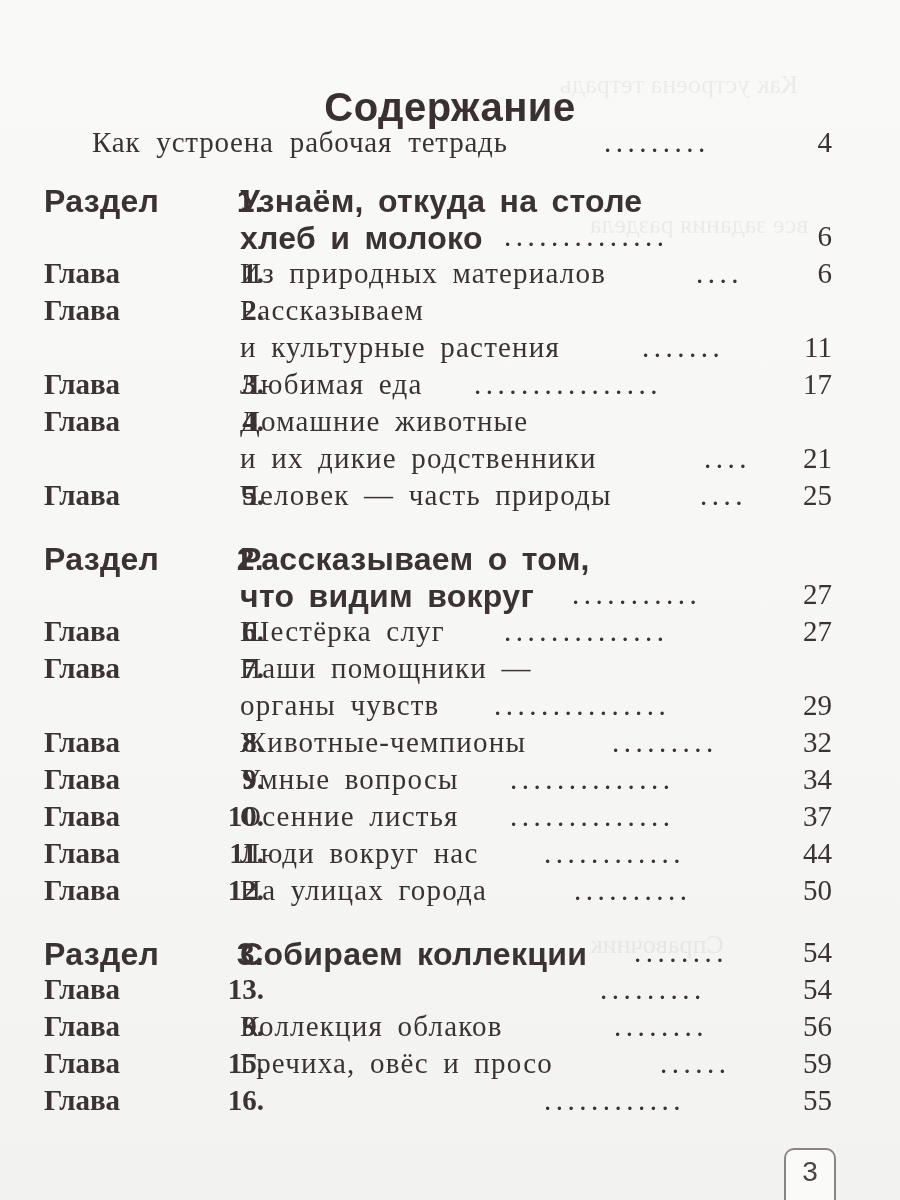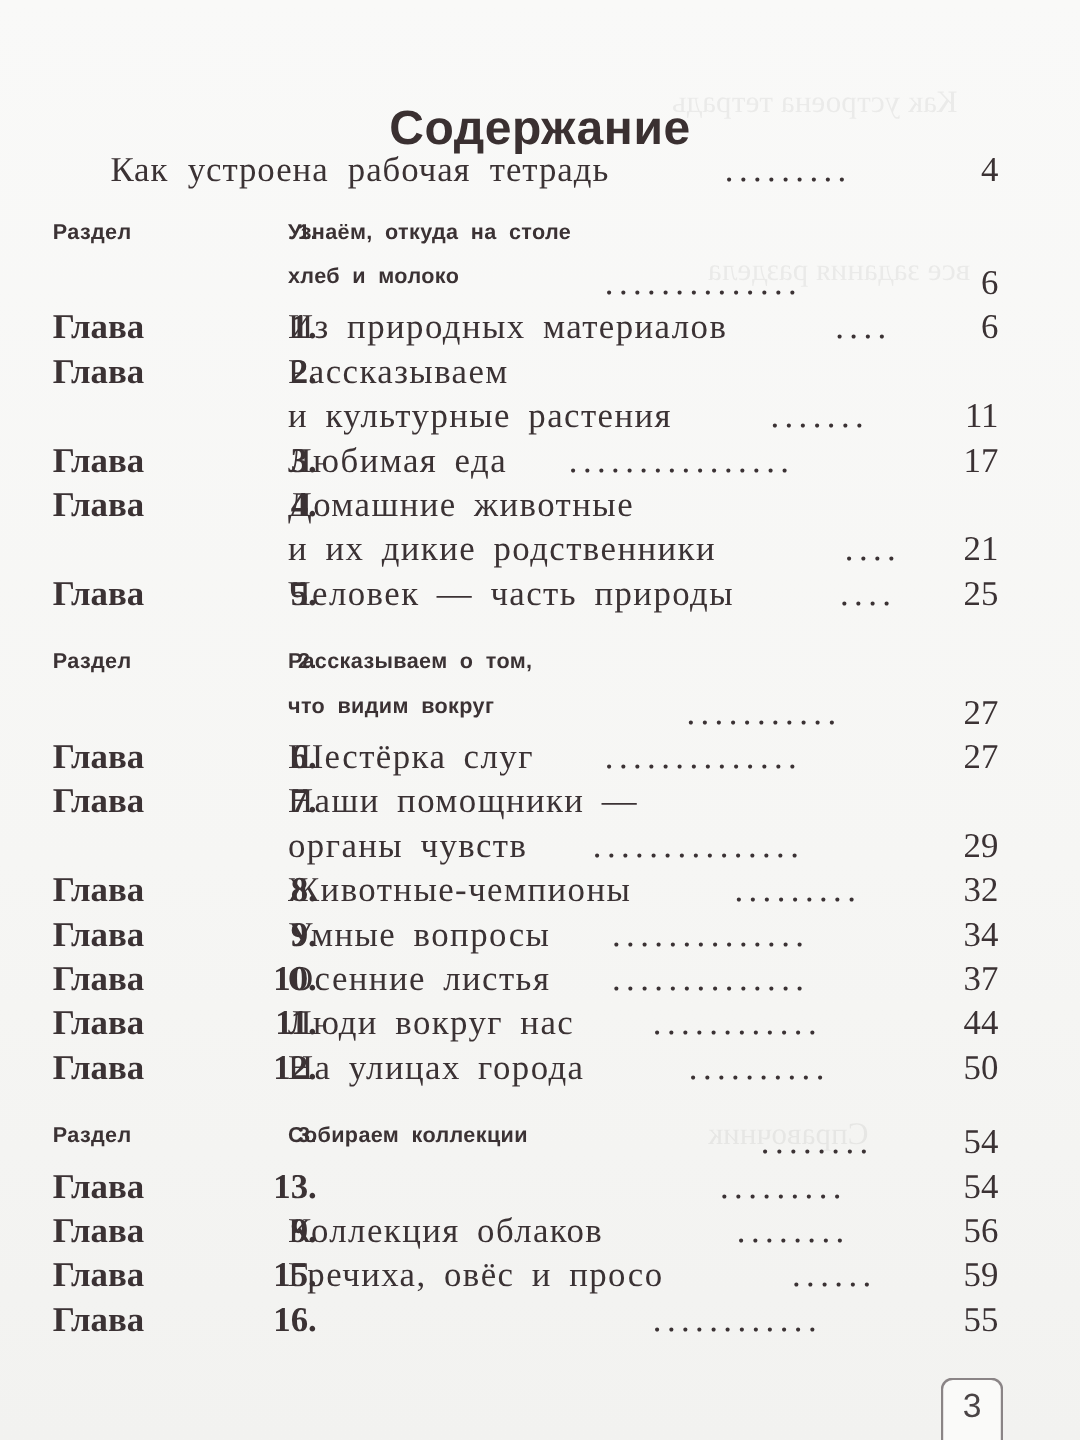--- a/index.html
+++ b/index.html
@@ -39,21 +39,21 @@
   .line .txt {
     position: absolute; left: 196px; top: 0; letter-spacing: 1.2px; word-spacing: 6px;
   }
   .line .dots {
     position: absolute; top: 0; letter-spacing: 4.5px; overflow: hidden;
   }
   .line .pg {
     position: absolute; right: 0; top: 0; text-align: right;
   }
   .section .lbl, .section .num, .section .txt {
-    font-family: "Liberation Sans", sans-serif; font-weight: bold; font-size: 18px;
+    font-family: "Liberation Sans", sans-serif; font-weight: bold; font-size: 32px;
     letter-spacing: 0.3px;
   }
   .section .txt { word-spacing: 5px; }
   .intro .txt {
     left: 0; font-weight: normal; letter-spacing: 0.8px; word-spacing: 8px; margin-left: 48px;
   }
   .page-box {
     position: absolute; left: 784px; top: 1148px; width: 48px; height: 60px;
     border: 2px solid #8a8486; border-bottom: none; border-radius: 10px 10px 0 0;
     background: #fafaf9;

